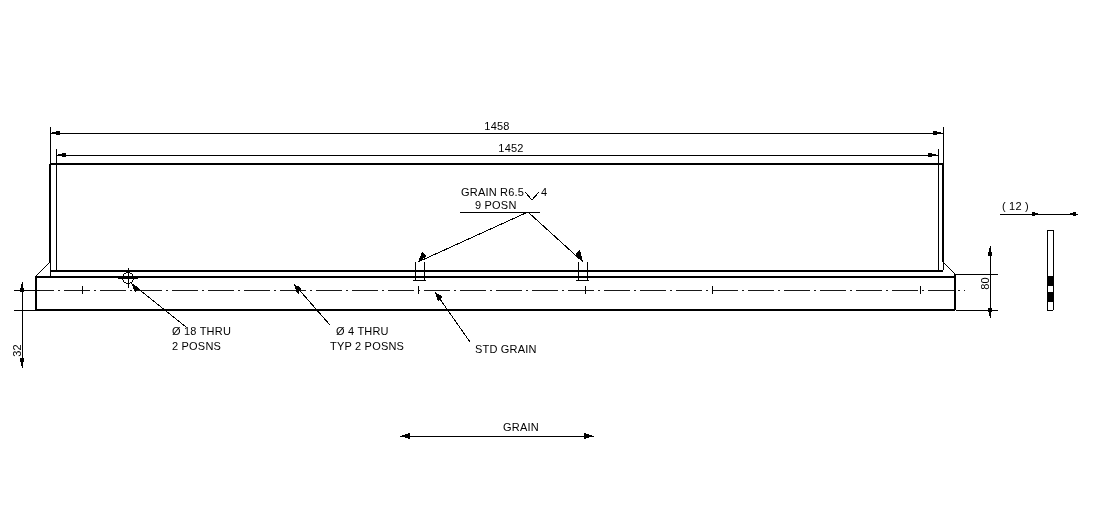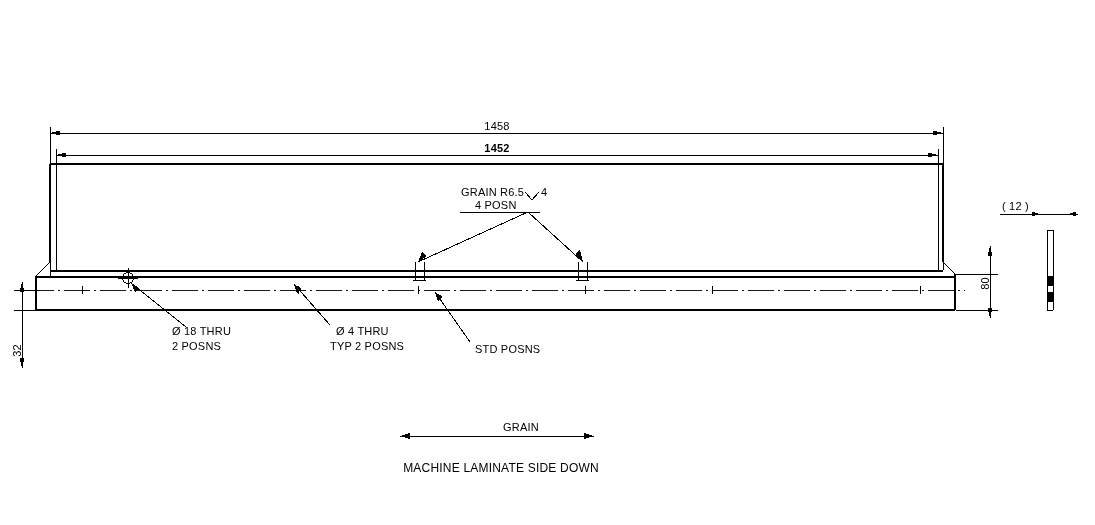--- a/index.html
+++ b/index.html
@@ -174,35 +174,34 @@
 
       <g stroke-width="1">
         <line x1="525" y1="192" x2="532" y2="200"></line>
         <line x1="532" y1="200" x2="539" y2="192"></line>
       </g>
 
     </g>
   </svg>
 
   <div class="lbl ctr" style="left:497px; top:120px;">1458</div>
-  <div class="lbl ctr" style="left:497px; top:142px;font-weight:bold;">1452</div>
+  <div class="lbl ctr" style="left:511px; top:142px;">1452</div>
 
   <div class="lbl" style="left:461px; top:186px;">GRAIN R6.5</div>
   <div class="lbl" style="left:541px; top:186px;">4</div>
-  <div class="lbl" style="left:475px; top:199px;">4 POSN</div>
+  <div class="lbl" style="left:475px; top:199px;">9 POSN</div>
 
   <div class="lbl" style="left:172px; top:325px;">Ø 18 THRU</div>
   <div class="lbl" style="left:172px; top:340px;">2 POSNS</div>
 
   <div class="lbl" style="left:336px; top:325px;">Ø 4 THRU</div>
   <div class="lbl" style="left:330px; top:340px;">TYP 2 POSNS</div>
 
-  <div class="lbl" style="left:475px; top:343px;">STD POSNS</div>
+  <div class="lbl" style="left:475px; top:343px;">STD GRAIN</div>
 
   <div class="lbl vert" style="left:979px; top:277px; transform: rotate(-90deg);">80</div>
   <div class="lbl vert" style="left:11px; top:344px; transform: rotate(-90deg);">32</div>
 
   <div class="lbl" style="left:1002px; top:200px;">( 12 )</div>
 
   <div class="lbl ctr" style="left:497px; top:421px;margin-left:24px;">GRAIN</div>
-  <div class="lbl ctr" style="left:501px; top:462px; font-size:12px;">MACHINE LAMINATE SIDE DOWN</div>
 
 </div>
 
 </body></html>

